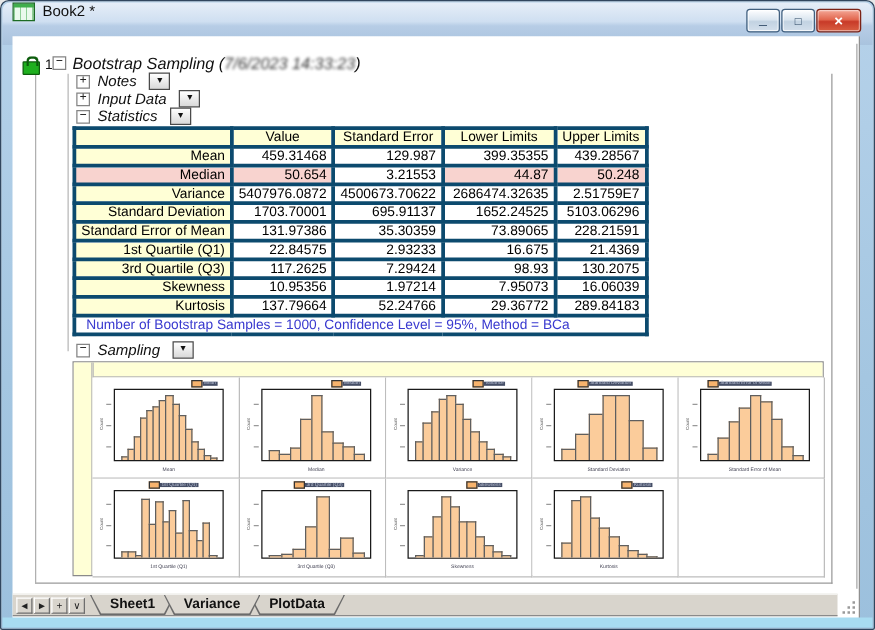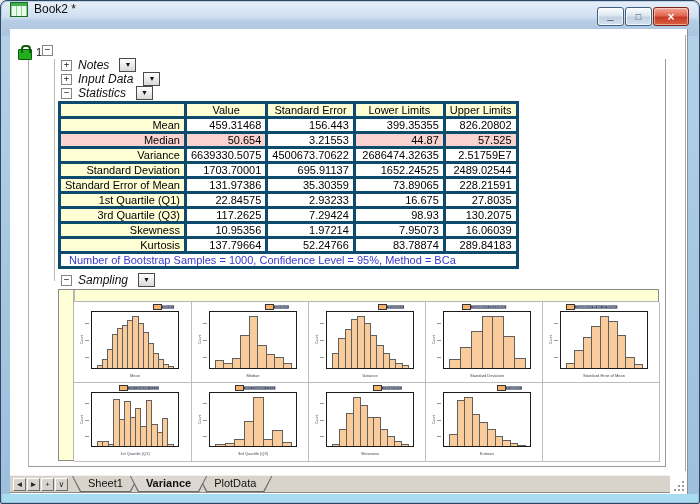--- a/index.html
+++ b/index.html
@@ -70,21 +70,21 @@
   #tabstrip{left:0;top:446px;width:660px;height:16px;background:#d8d4cc;border-top:1px solid #f2f1ee;border-bottom:1px solid #8a8a8a;box-sizing:content-box;display:flex;align-items:flex-end;}
   #tabnav{display:flex;gap:1px;margin:1px 2px 1px 3px;}
   .navbtn{width:13px;height:13px;background:#d8d4cc;border:1px solid;border-color:#ffffff #6e6e6e #6e6e6e #ffffff;
     font-size:8px;line-height:11px;text-align:center;color:#222;box-sizing:border-box;}
   #tabs{display:flex;align-items:flex-end;height:16px;}
   .tab{position:relative;height:16px;margin-left:-9px;z-index:1;
     clip-path:polygon(0 0,100% 0,calc(100% - 8px) 100%,8px 100%);background:#6b6b6b;}
   .tab:first-child{margin-left:2px;}
   .tab-in{position:absolute;left:1px;right:1px;top:0;bottom:1px;background:#d8d4cc;
     clip-path:polygon(0 0,100% 0,calc(100% - 8px) 100%,8px 100%);}
-  .tab .lab{position:relative;z-index:2;display:block;padding:0 16px;font-size:11px;line-height:15px;color:#111;white-space:nowrap;}
+  .tab .lab{position:relative;z-index:2;display:block;padding:0 16px;font-size:11px;line-height:15px;color:#111;white-space:nowrap;font-weight:bold;}
   .tab.active{z-index:3;} .tab.active .lab{font-weight:bold;} .tab.active .tab-in{background:#dcd8d1;}
   #grip{left:664px;top:452px;width:11px;height:11px;}
   #grip i{position:absolute;width:2px;height:2px;background:#9a9a9a;box-shadow:-1px -1px 0 #fff;}
 </style>
 </head>
 <body>
 
 <div id="window">
   <div id="titlebar">
     <span class="book-icon"></span>
@@ -106,20 +106,21 @@
     <div id="report-border" class="abs"></div>
     <div id="guide" class="abs"></div>
 
     <div id="lockrow" class="abs">
       <span class="lock"></span>
       <span id="node-number">1</span>
     </div>
 
     <div id="rootrow" class="abs">
       <span class="exp">−</span>
+      <span class="rootlabel"><span>Bootstrap Sampling (</span><span class="blur">7/6/2023 14:33:23</span><span>)</span></span>
     </div>
 
     <div id="row-notes" class="abs treerow">
       <span class="exp">+</span>
       <span class="seclabel">Notes</span>
       <span class="dd"><span>▼</span></span>
     </div>
     <div id="row-input" class="abs treerow">
       <span class="exp">+</span>
       <span class="seclabel">Input Data</span>
@@ -145,78 +146,78 @@
             <th>Value</th>
             <th>Standard Error</th>
             <th>Lower Limits</th>
             <th>Upper Limits</th>
           </tr>
         </thead>
       <tbody>
           <tr>
             <td class="lbl">Mean</td>
             <td class="num">459.31468</td>
-            <td class="num">156.443</td>
+            <td class="num">129.987</td>
             <td class="num">399.35355</td>
-            <td class="num">826.20802</td>
+            <td class="num">439.28567</td>
           </tr>
           <tr>
             <td class="lbl pink">Median</td>
             <td class="num pink">50.654</td>
             <td class="num">3.21553</td>
             <td class="num pink">44.87</td>
-            <td class="num pink">57.525</td>
+            <td class="num pink">50.248</td>
           </tr>
           <tr>
             <td class="lbl">Variance</td>
-            <td class="num">6639330.5075</td>
+            <td class="num">5407976.0872</td>
             <td class="num">4500673.70622</td>
             <td class="num">2686474.32635</td>
             <td class="num">2.51759E7</td>
           </tr>
           <tr>
             <td class="lbl">Standard Deviation</td>
             <td class="num">1703.70001</td>
             <td class="num">695.91137</td>
             <td class="num">1652.24525</td>
-            <td class="num">2489.02544</td>
+            <td class="num">5103.06296</td>
           </tr>
           <tr>
             <td class="lbl">Standard Error of Mean</td>
             <td class="num">131.97386</td>
             <td class="num">35.30359</td>
             <td class="num">73.89065</td>
             <td class="num">228.21591</td>
           </tr>
           <tr>
             <td class="lbl">1st Quartile (Q1)</td>
             <td class="num">22.84575</td>
             <td class="num">2.93233</td>
             <td class="num">16.675</td>
-            <td class="num">27.8035</td>
+            <td class="num">21.4369</td>
           </tr>
           <tr>
             <td class="lbl">3rd Quartile (Q3)</td>
             <td class="num">117.2625</td>
             <td class="num">7.29424</td>
             <td class="num">98.93</td>
             <td class="num">130.2075</td>
           </tr>
           <tr>
             <td class="lbl">Skewness</td>
             <td class="num">10.95356</td>
             <td class="num">1.97214</td>
             <td class="num">7.95073</td>
             <td class="num">16.06039</td>
           </tr>
           <tr>
             <td class="lbl">Kurtosis</td>
             <td class="num">137.79664</td>
             <td class="num">52.24766</td>
-            <td class="num">83.78874</td>
+            <td class="num">29.36772</td>
             <td class="num">289.84183</td>
           </tr>
         </tbody>
       <tfoot>
           <tr>
             <td class="note" colspan="5">Number of Bootstrap Samples = 1000, Confidence Level = 95%, Method = BCa</td>
           </tr>
         </tfoot>
     </table>
 

